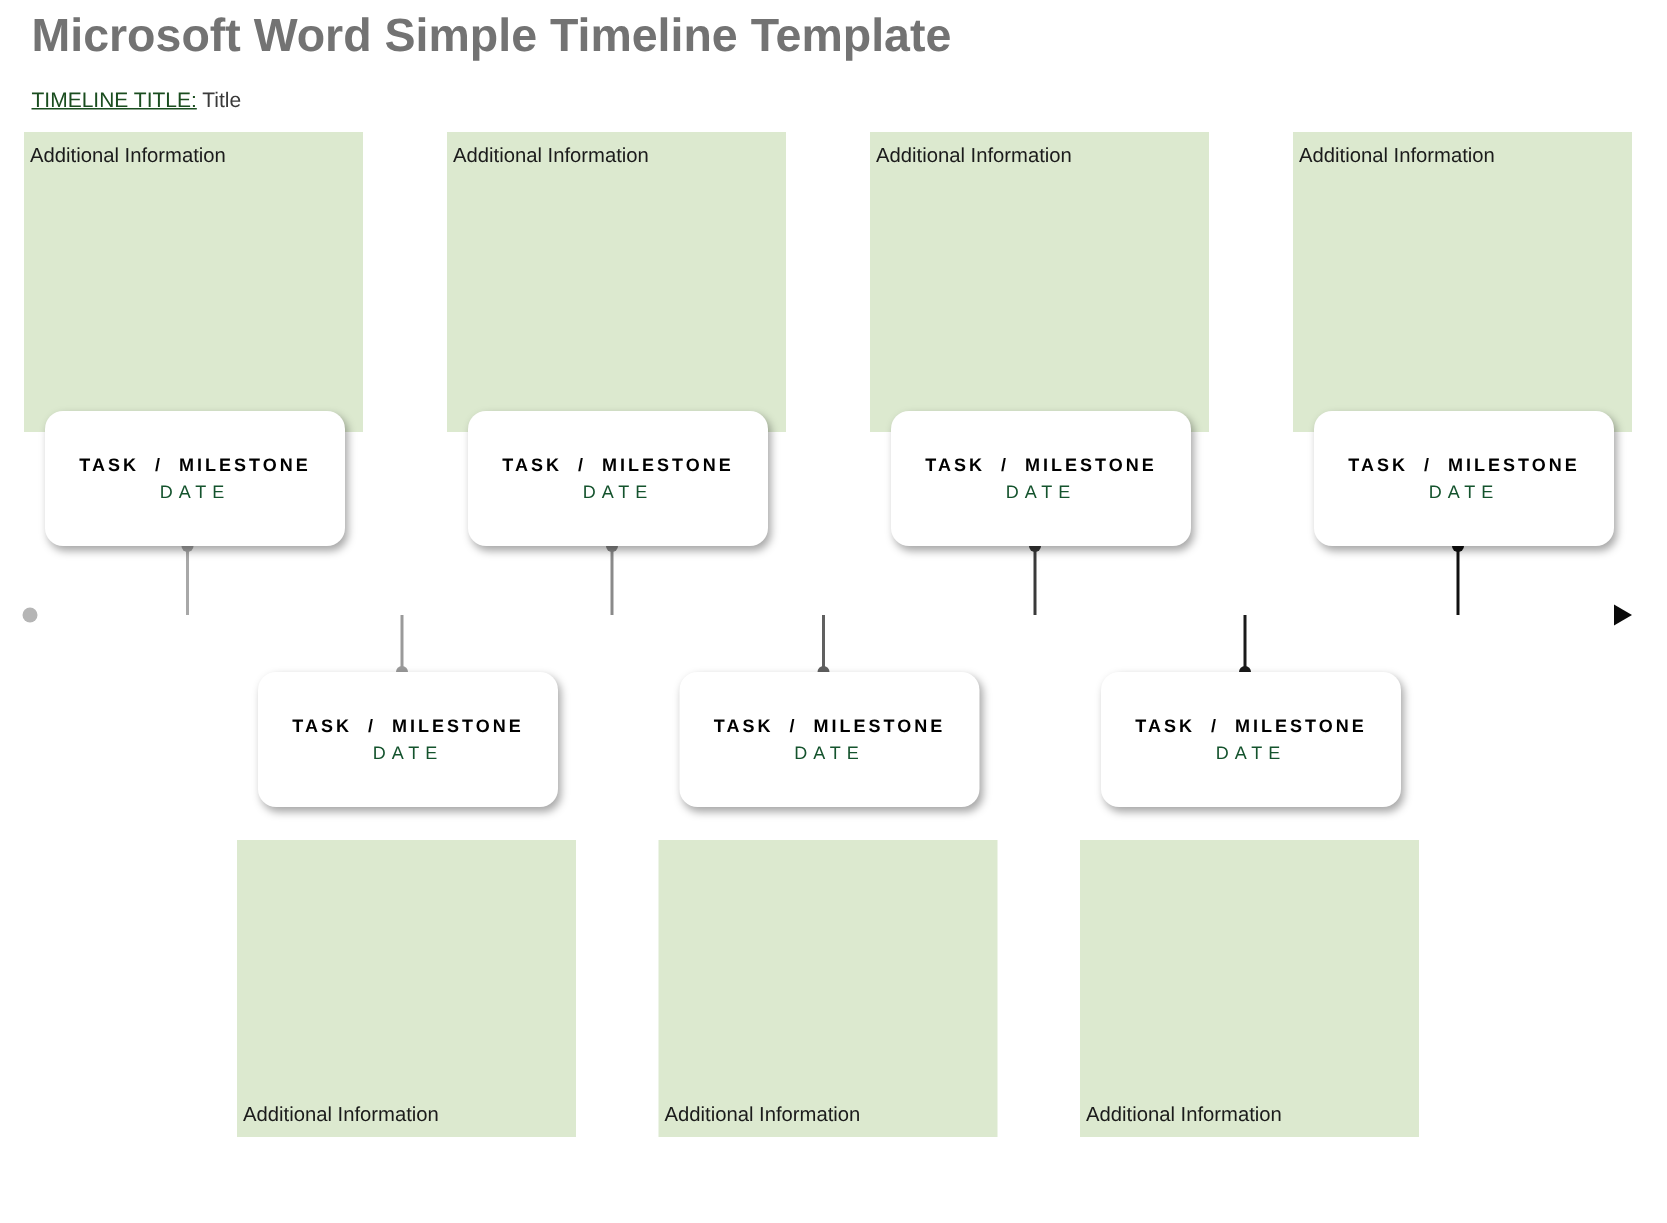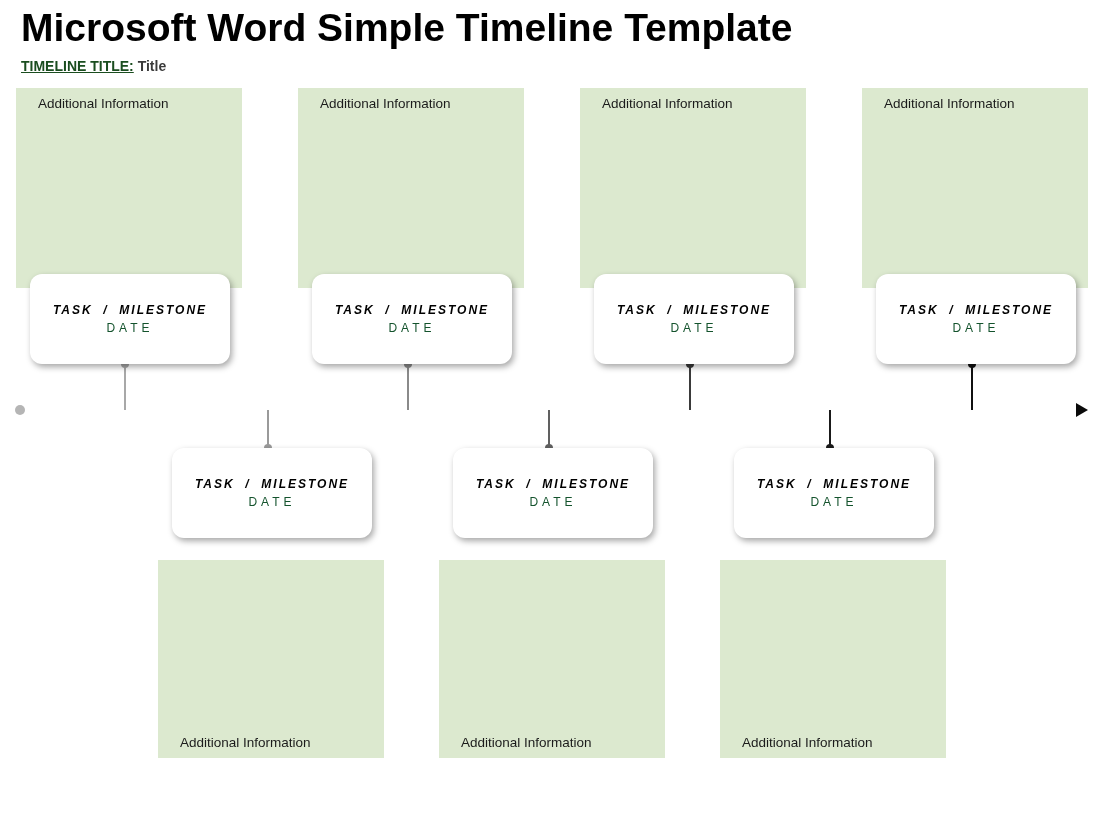--- a/index.html
+++ b/index.html
@@ -13,66 +13,65 @@
   }
   .stage {
     position: relative;
     width: 1111px;
     height: 815px;
   }
   .page-title {
     position: absolute;
     left: 21px;
     top: 6px;
-    font-size: 39px;
+    font-size: 31px;
     font-weight: 700;
-    color: #000000;
+    color: #737373;
   }
   .subheader {
     position: absolute;
     left: 21px;
     top: 58px;
     font-size: 14px;
-    font-weight: bold;
   }
   .subheader .label {
     color: #1a4d1f;
     text-decoration: underline;
   }
   .subheader .value {
     color: #3a3a3a;
   }
 
   
   .info-box {
     position: absolute;
     background: #dce9cf;
     font-size: 13.5px;
     color: #1b1b1b;
-    padding: 8px 22px;
+    padding: 8px 4px;
     box-sizing: border-box;
   }
 
   
   .card {
     position: absolute;
     width: 200px;
     height: 90px;
     background: #ffffff;
     border-radius: 12px;
     box-shadow: 2px 3px 6px rgba(0,0,0,0.35);
     display: flex;
     flex-direction: column;
     align-items: center;
     justify-content: center;
     text-align: center;
     font-size: 12px;
     letter-spacing: 1.6px;
   }
-  .card .line1 { font-weight: 700; white-space: pre; color:#000; letter-spacing:2px;font-style:italic; }
+  .card .line1 { font-weight: 700; white-space: pre; color:#000; letter-spacing:2px; }
   .card .line2 { margin-top: 4px; white-space: pre; color:#14532d; letter-spacing:4px; }
 
   
   .axis-svg {
     position: absolute;
     left: 0;
     top: 0;
     width: 1111px;
     height: 815px;
     pointer-events: none;

